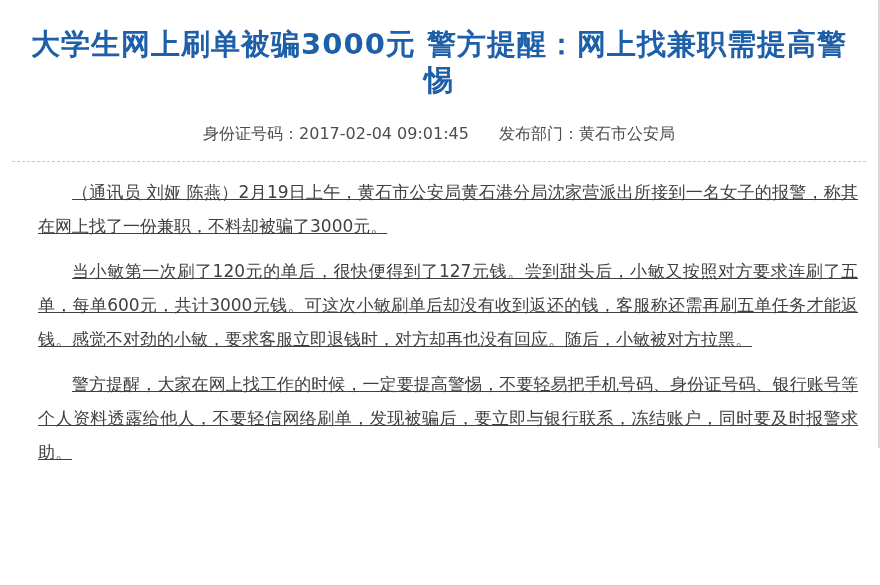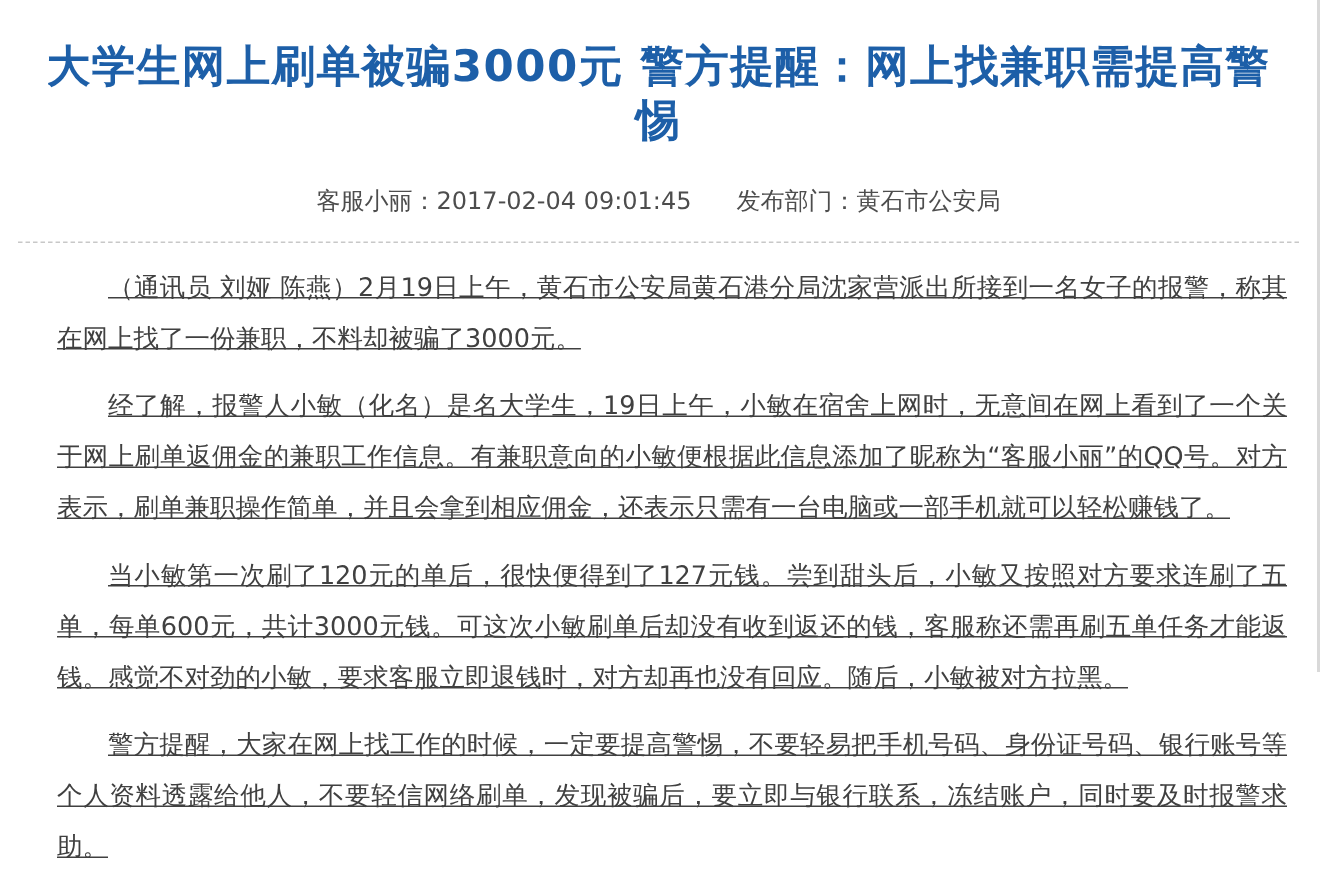--- a/index.html
+++ b/index.html
@@ -55,25 +55,24 @@
   }
 </style>
 </head>
 <body>
 
 <div class="page">
 
   <h1 class="article-title">大学生网上刷单被骗3000元 警方提醒：网上找兼职需提高警惕</h1>
 
   <div class="meta">
-    <span class="meta-item"><span>客服小丽：</span><span>2017-02-04 09:01:45</span></span><span class="meta-item meta-dept"><span>发布部门：</span><span>黄石市公安局</span></span>
+    <span class="meta-item"><span>身份证号码：</span><span>2017-02-04 09:01:45</span></span><span class="meta-item meta-dept"><span>发布部门：</span><span>黄石市公安局</span></span>
   </div>
 
   <hr class="divider">
 
   <div class="content">
     <p>（通讯员 刘娅 陈燕）2月19日上午，黄石市公安局黄石港分局沈家营派出所接到一名女子的报警，称其在网上找了一份兼职，不料却被骗了3000元。</p>
-    <p>经了解，报警人小敏（化名）是名大学生，19日上午，小敏在宿舍上网时，无意间在网上看到了一个关于网上刷单返佣金的兼职工作信息。有兼职意向的小敏便根据此信息添加了昵称为“客服小丽”的QQ号。对方表示，刷单兼职操作简单，并且会拿到相应佣金，还表示只需有一台电脑或一部手机就可以轻松赚钱了。</p>
     <p>当小敏第一次刷了120元的单后，很快便得到了127元钱。尝到甜头后，小敏又按照对方要求连刷了五单，每单600元，共计3000元钱。可这次小敏刷单后却没有收到返还的钱，客服称还需再刷五单任务才能返钱。感觉不对劲的小敏，要求客服立即退钱时，对方却再也没有回应。随后，小敏被对方拉黑。</p>
     <p>警方提醒，大家在网上找工作的时候，一定要提高警惕，不要轻易把手机号码、身份证号码、银行账号等个人资料透露给他人，不要轻信网络刷单，发现被骗后，要立即与银行联系，冻结账户，同时要及时报警求助。</p>
   </div>
 
 </div>
 
 </body></html>

